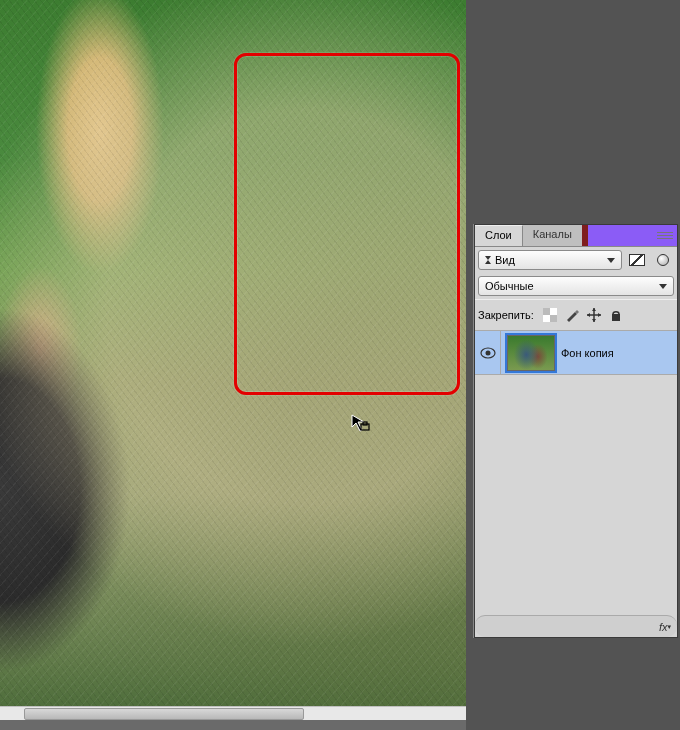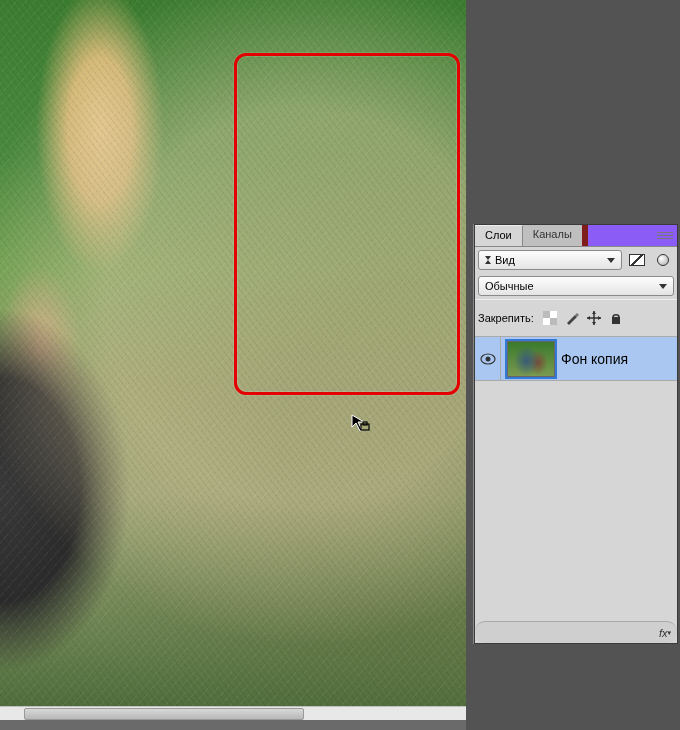--- a/index.html
+++ b/index.html
@@ -178,21 +178,21 @@
   background: linear-gradient(135deg,#fff 0 45%,#333 45% 55%,#fff 55%);
 }
 .icon-circle {
   width: 12px; height: 12px; border-radius: 50%; border: 1px solid #333;
   background: radial-gradient(circle at 35% 35%, #fff, #aaa);
 }
 
 .lock-row {
   display: flex;
   align-items: center;
-  height: 38px;
+  height: 32px;
   padding: 0 3px;
   gap: 6px;
   border-top: 1px solid #eee;
   border-bottom: 1px solid #aaa;
 }
 .lock-label { font-size: 11px; }
 .lock-icons { display:flex; gap:6px; margin-left: 2px; }
 .lock-icons span { width:16px; height:16px; display:flex; align-items:center; justify-content:center; }
 
 .layer-list { background:#d6d6d6; }
@@ -216,21 +216,21 @@
   height: 36px;
   margin: 0 6px;
   border: 1px solid #666;
   box-shadow: 0 0 0 1px #fff inset;
   background:
     radial-gradient(ellipse 18px 22px at 40% 55%, #3a5a7a 0%, transparent 70%),
     radial-gradient(ellipse 14px 18px at 65% 60%, #7a4a3a 0%, transparent 70%),
     linear-gradient(#3a7a2e 0%, #5a8a3e 50%, #7a9a50 100%);
 }
 .thumb.selected { box-shadow: 0 0 0 2px #3478d8; }
-.layer-name { font-size: 14px; }
+.layer-name { font-size: 11px; }
 .layer-empty { height: 240px; }
 
 .panel-footer {
   height: 22px;
   background: #cfcfcf;
   border-top: 1px solid #aaa;
   display:flex;
   align-items:center;
   justify-content:flex-end;
   padding: 0 4px;

